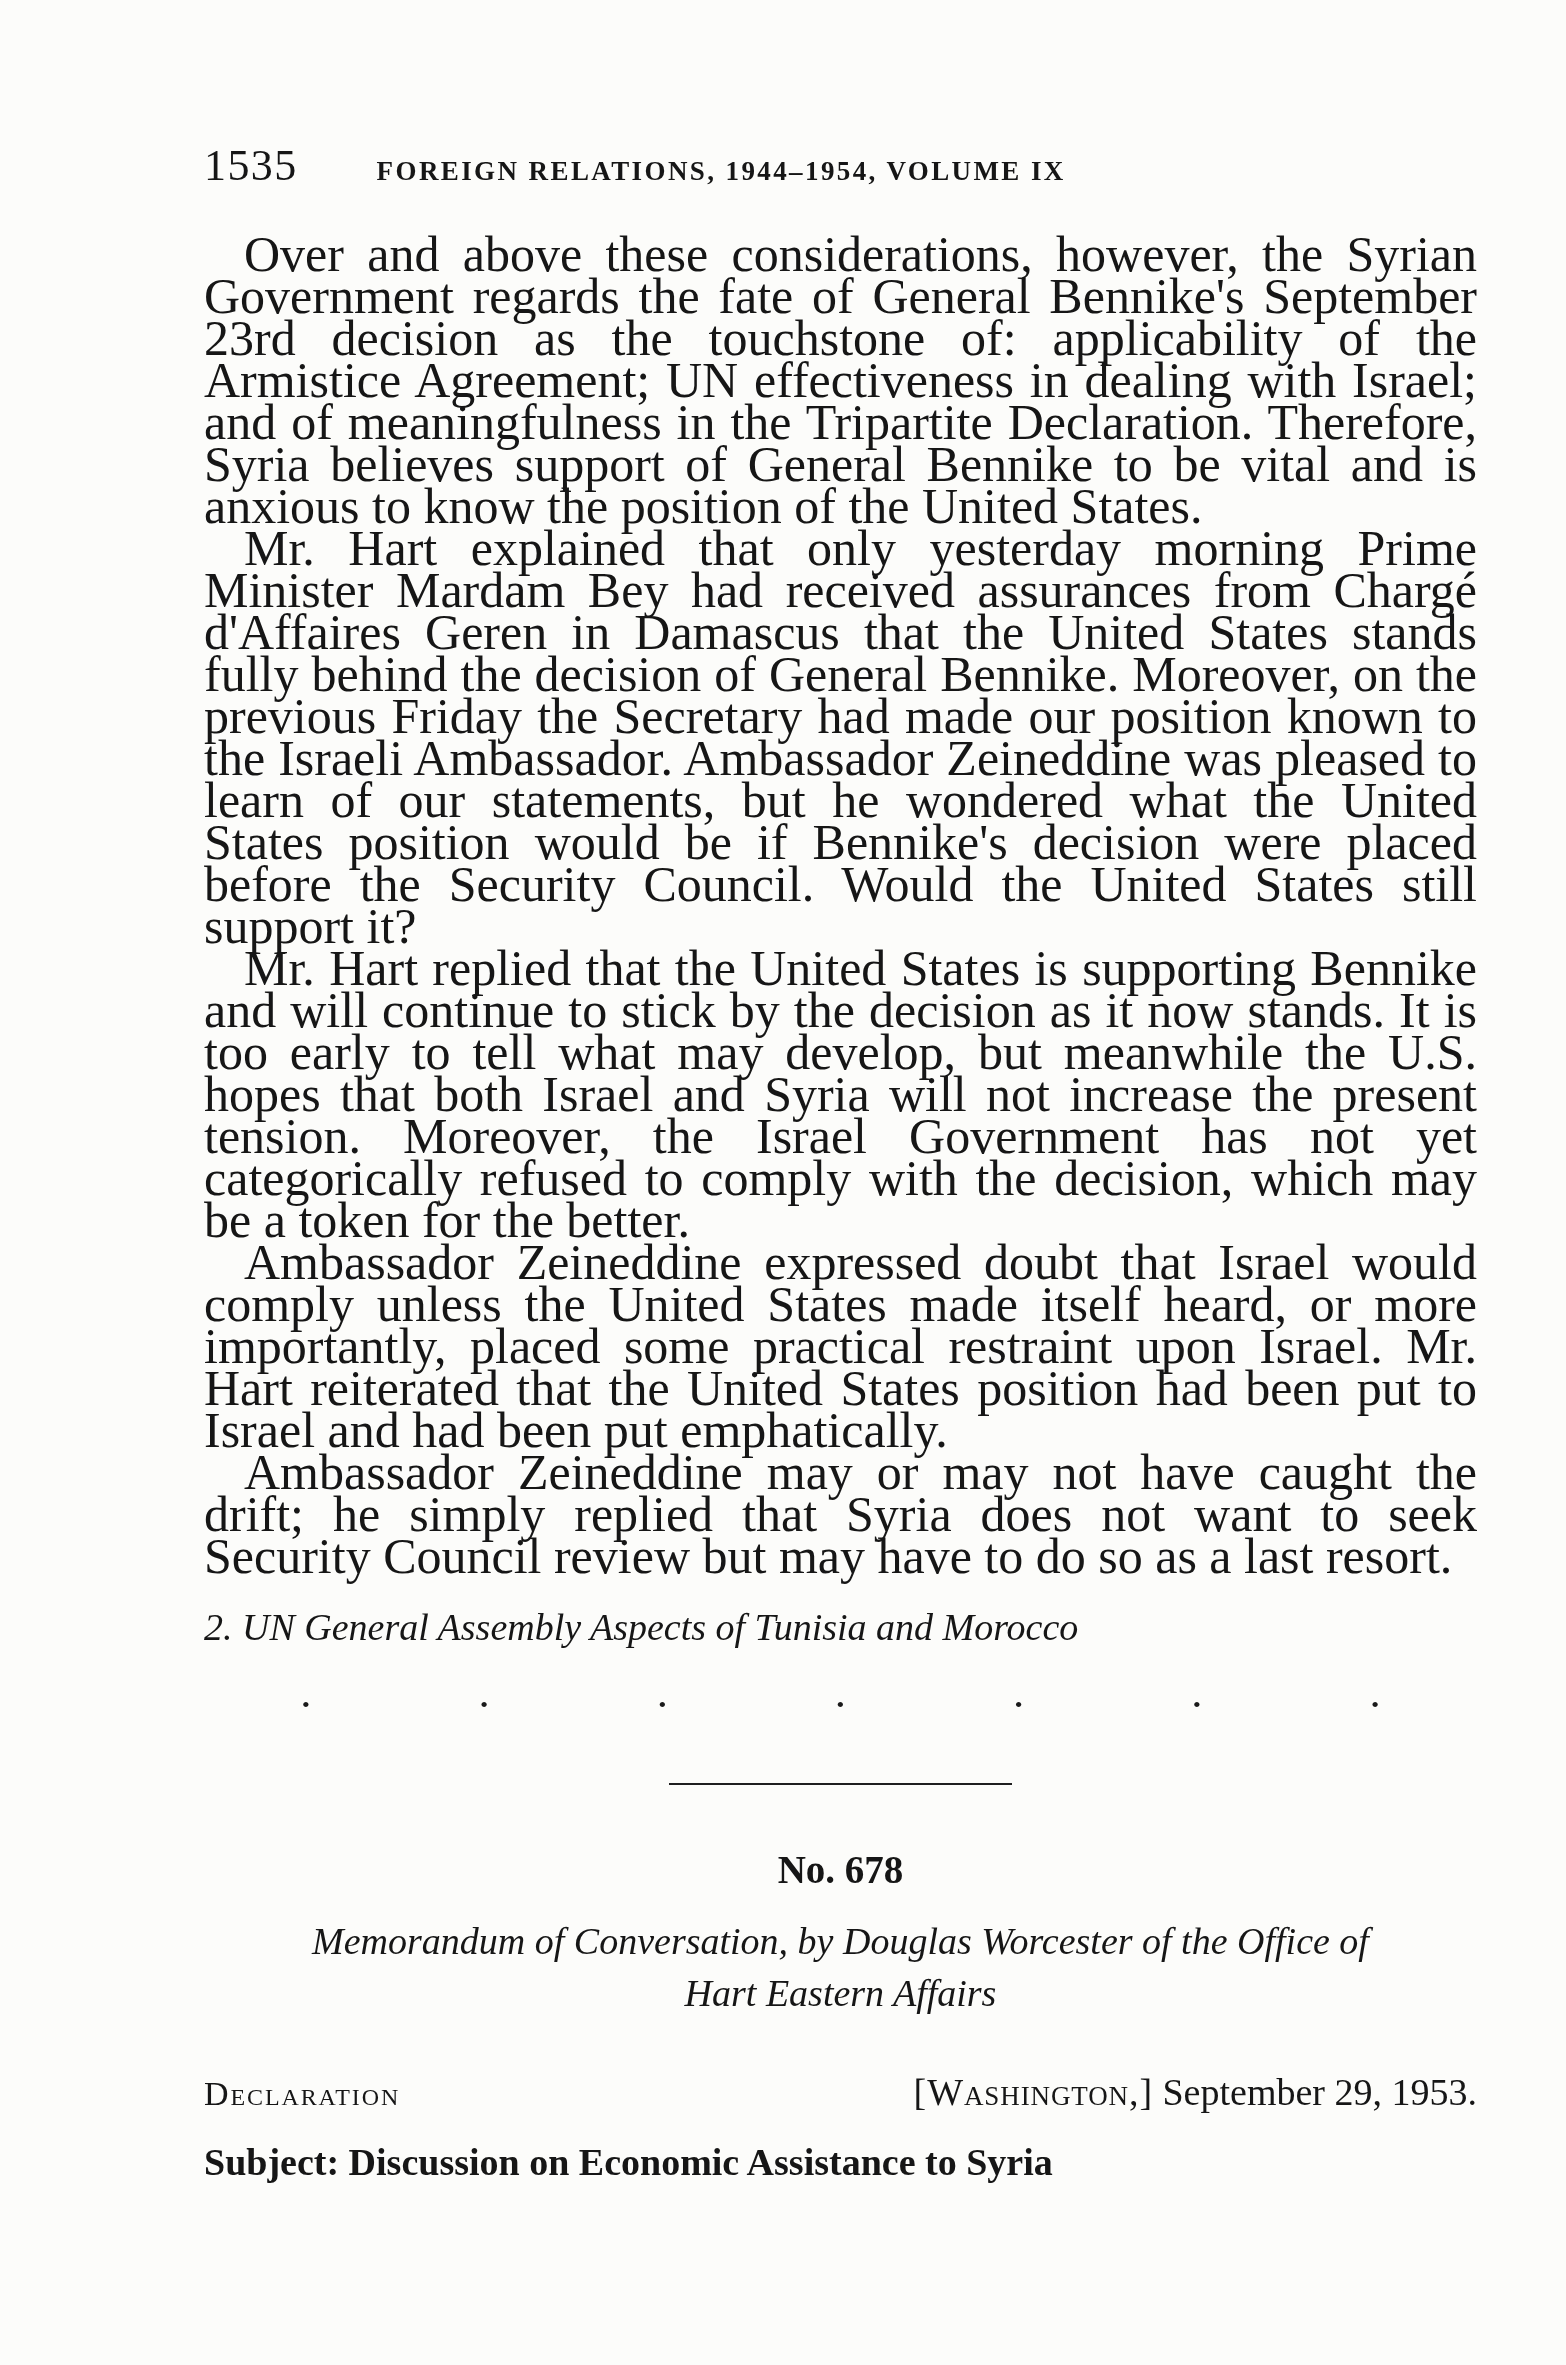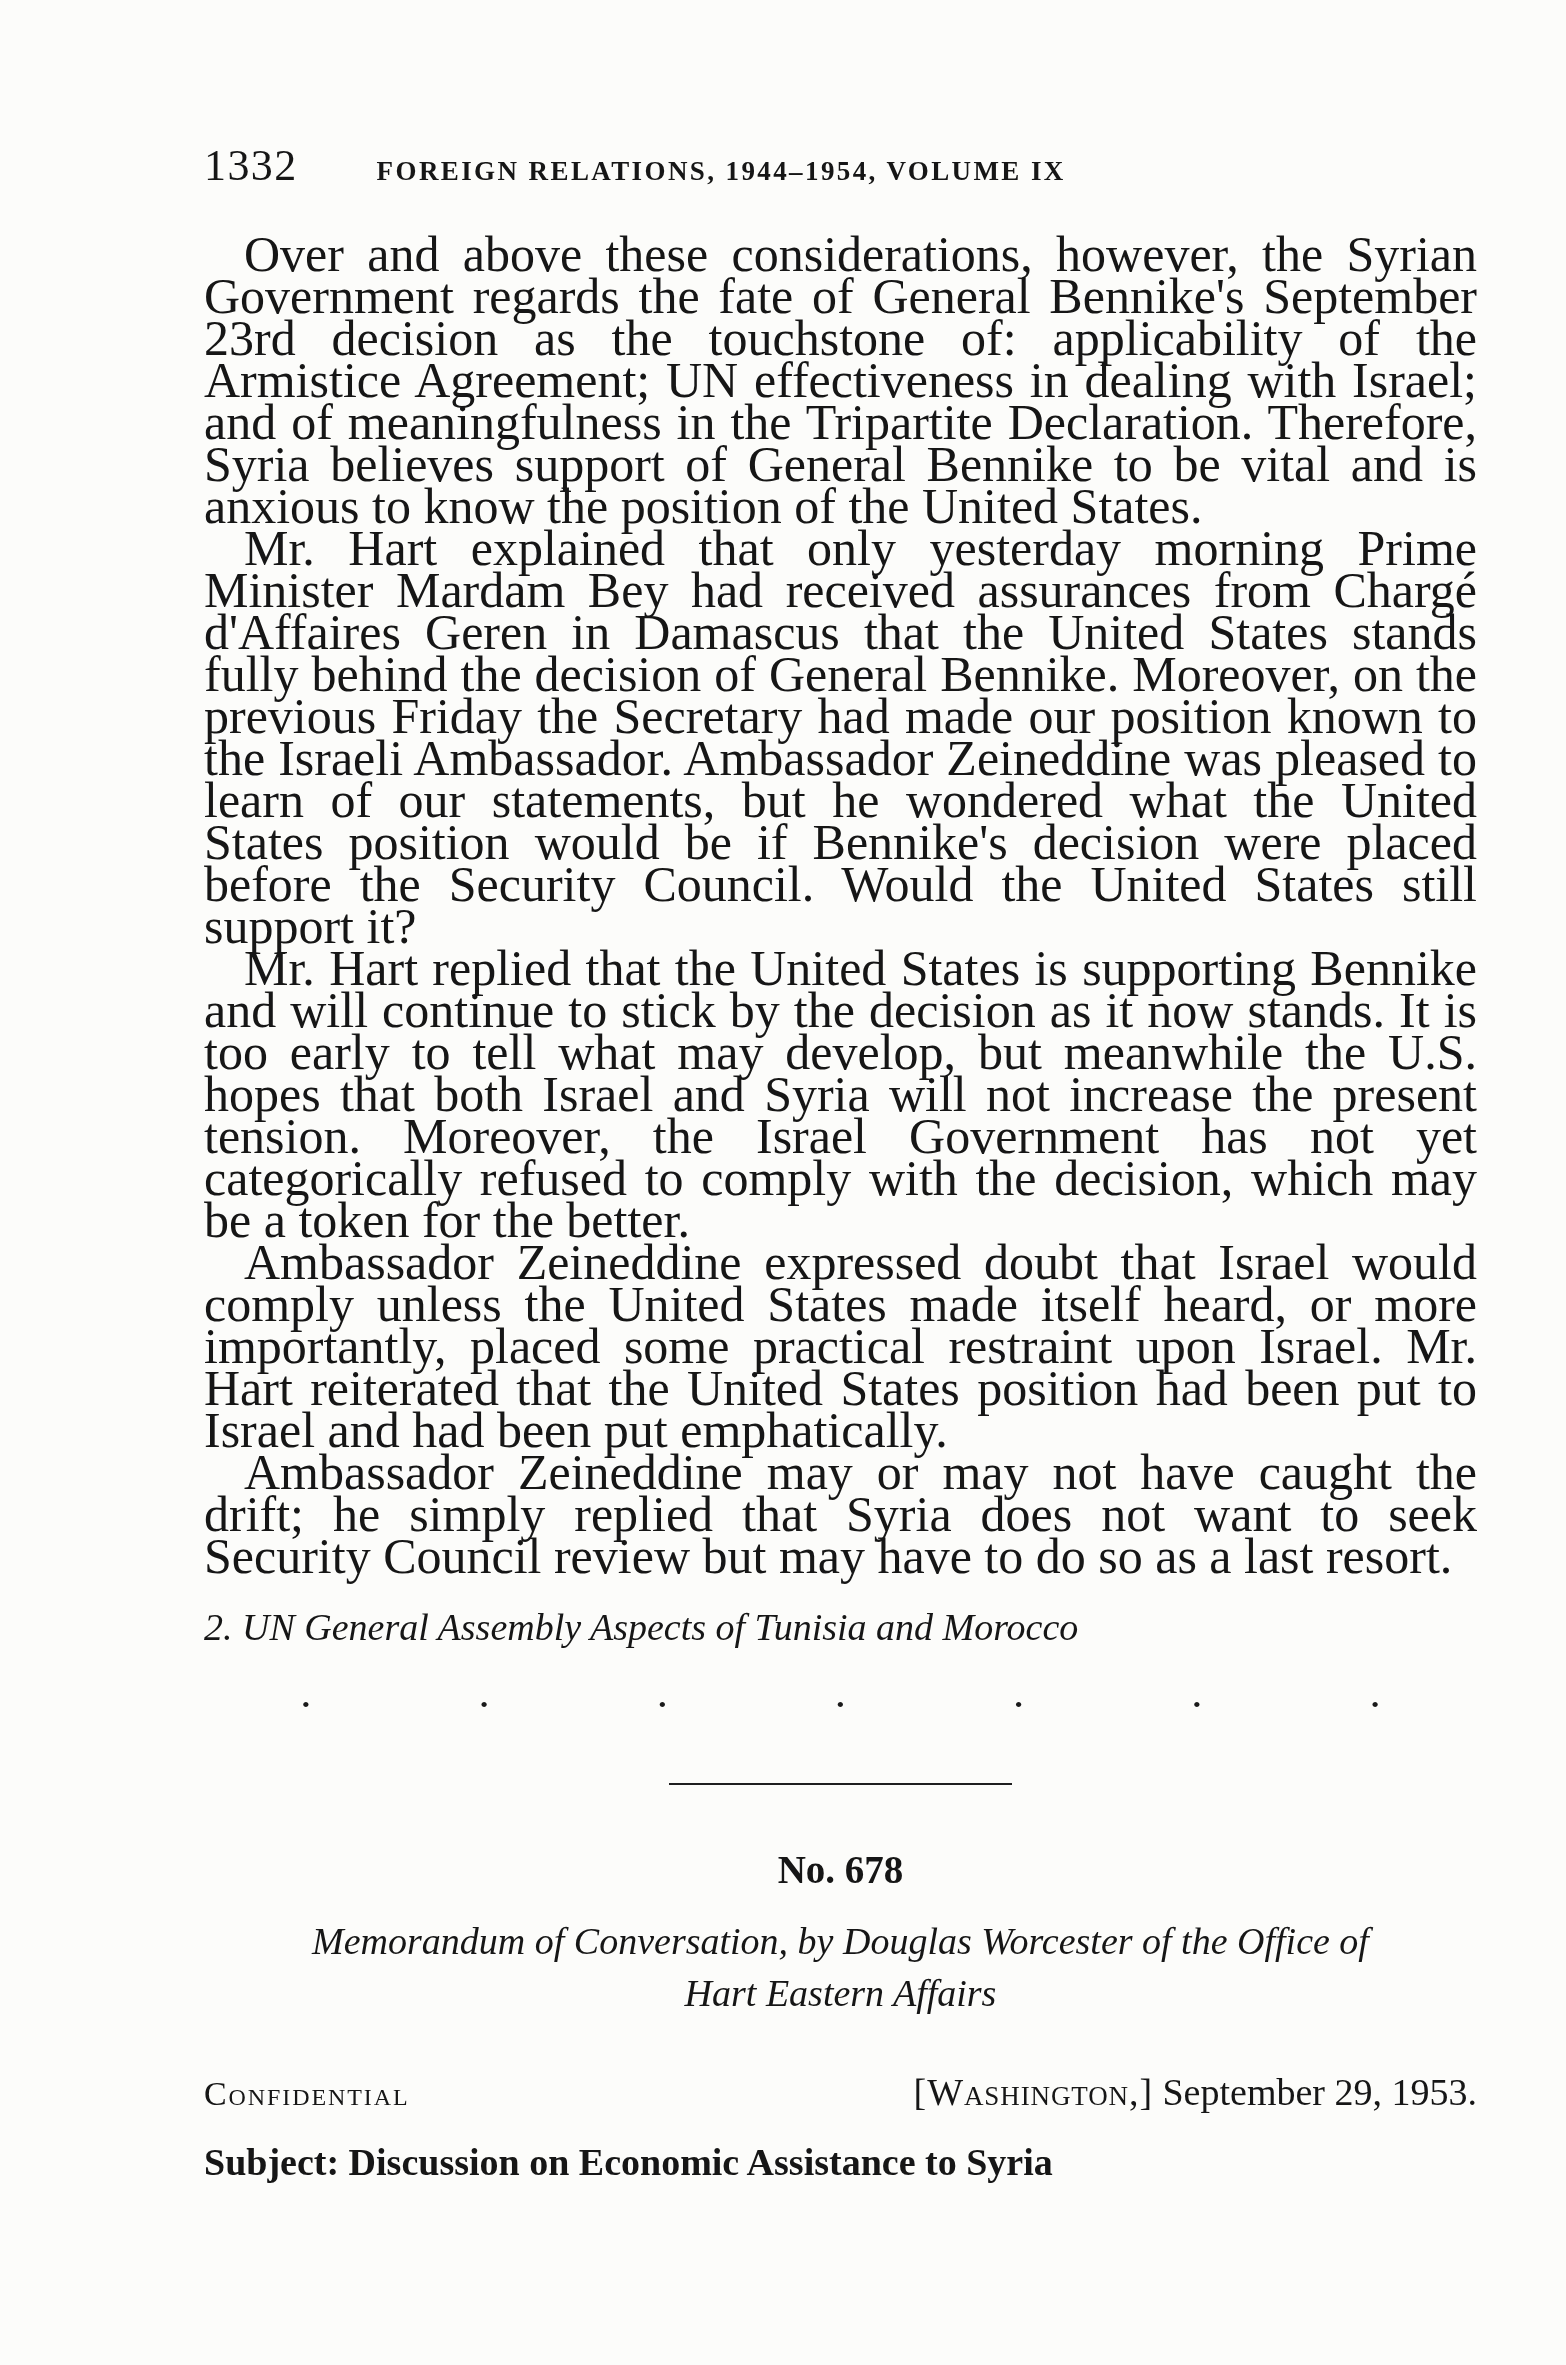--- a/index.html
+++ b/index.html
@@ -103,21 +103,21 @@
     margin-top: 24.6px;
     font-weight: bold;
   }
 </style>
 </head>
 <body>
 
 <div class="page">
 
   <div class="page-header">
-    <span class="page-number">1332</span>
+    <span class="page-number">1535</span>
     <span class="running-title">FOREIGN RELATIONS, 1944–1954, VOLUME IX</span>
   </div>
 
   <p class="body-para">Over and above these considerations, however, the Syrian Government regards the fate of General Bennike's September 23rd decision as the touchstone of: applicability of the Armistice Agreement; UN effectiveness in dealing with Israel; and of meaningfulness in the Tripartite Declaration. Therefore, Syria believes support of General Bennike to be vital and is anxious to know the position of the United States.</p>
   <p class="body-para">Mr. Hart explained that only yesterday morning Prime Minister Mardam Bey had received assurances from Chargé d'Affaires Geren in Damascus that the United States stands fully behind the decision of General Bennike. Moreover, on the previous Friday the Secretary had made our position known to the Israeli Ambassador. Ambassador Zeineddine was pleased to learn of our statements, but he wondered what the United States position would be if Bennike's decision were placed before the Security Council. Would the United States still support it?</p>
   <p class="body-para">Mr. Hart replied that the United States is supporting Bennike and will continue to stick by the decision as it now stands. It is too early to tell what may develop, but meanwhile the U.S. hopes that both Israel and Syria will not increase the present tension. Moreover, the Israel Government has not yet categorically refused to comply with the decision, which may be a token for the better.</p>
   <p class="body-para">Ambassador Zeineddine expressed doubt that Israel would comply unless the United States made itself heard, or more importantly, placed some practical restraint upon Israel. Mr. Hart reiterated that the United States position had been put to Israel and had been put emphatically.</p>
   <p class="body-para">Ambassador Zeineddine may or may not have caught the drift; he simply replied that Syria does not want to seek Security Council review but may have to do so as a last resort.</p>
 
   <p class="section-heading">2. UN General Assembly Aspects of Tunisia and Morocco</p>
@@ -133,20 +133,20 @@
   </div>
 
   <hr class="divider-rule">
 
   <p class="doc-number">No. 678</p>
 
 
   <p class="doc-title"><span>Memorandum of Conversation, by Douglas Worcester of the Office of</span><br><span>Hart Eastern Affairs</span></p>
 
   <div class="class-line">
-    <span class="classification">Confidential</span>
+    <span class="classification">Declaration</span>
     <span class="place-date"><span class="place">[Washington,]</span><span class="date"> September 29, 1953.</span></span>
   </div>
 
   <p class="subject-line">Subject: Discussion on Economic Assistance to Syria</p>
 
 </div>
 
 
 </body></html>

